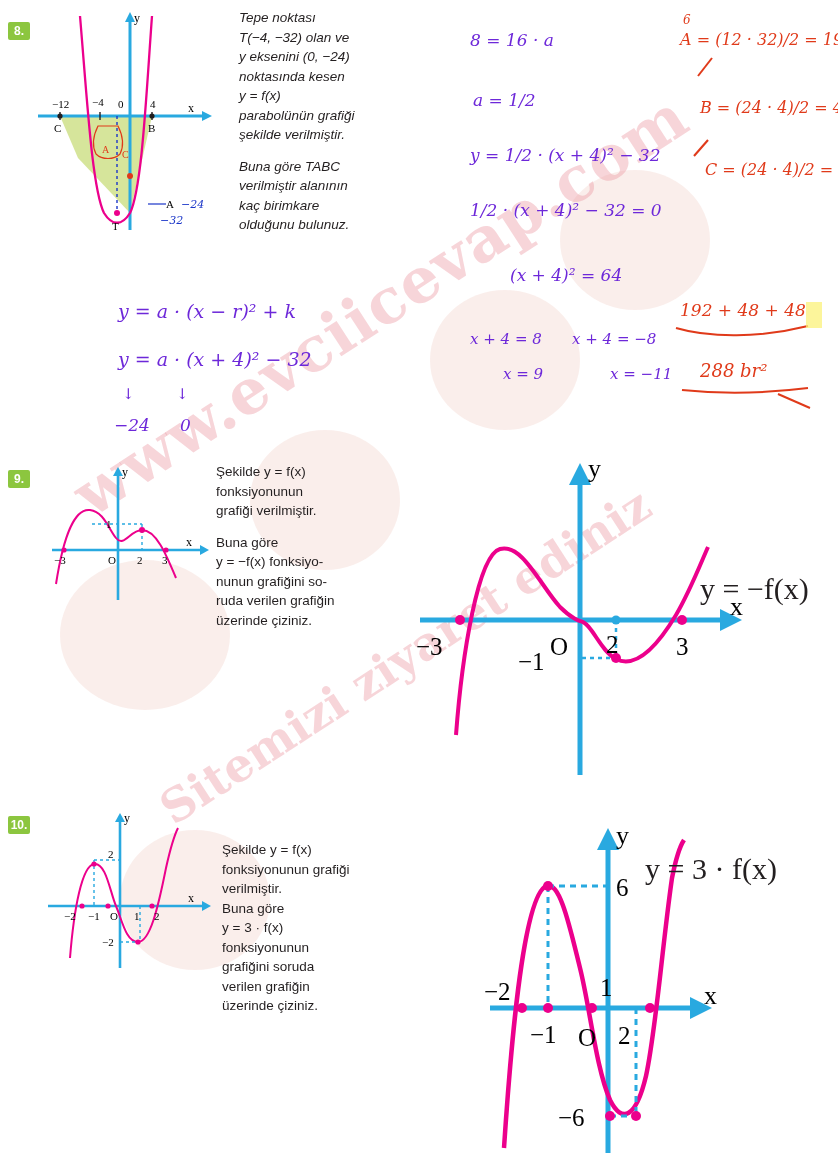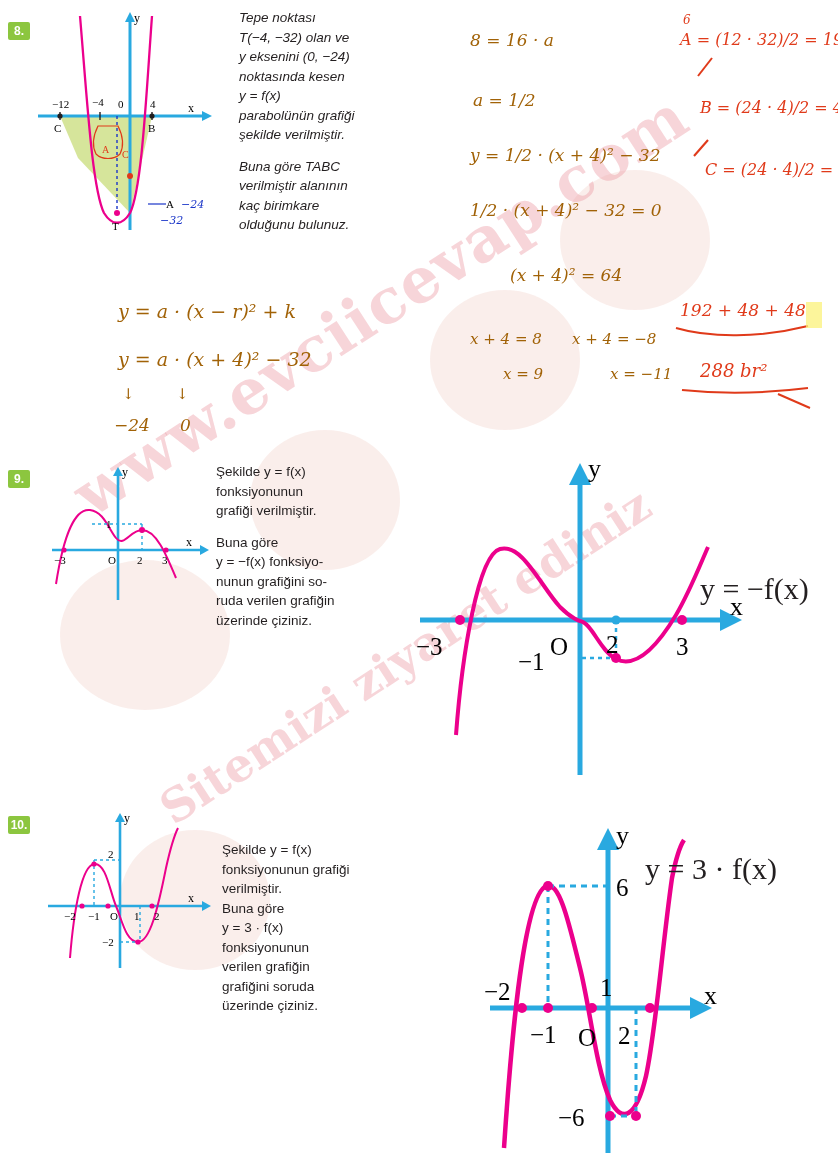--- a/index.html
+++ b/index.html
@@ -13,21 +13,21 @@
   .abs{position:absolute;}
   .qnum{
     position:absolute;width:22px;height:18px;background:#8cc63f;color:#ffffff;
     font-size:12px;font-weight:bold;display:flex;align-items:center;justify-content:center;
     border-radius:2px;
   }
   .body-text{
     position:absolute;font-size:13.5px;line-height:19.5px;color:#231f20;
   }
   .hand{
-    position:absolute;color:#a16207;font-family:"DejaVu Serif", serif;
+    position:absolute;color:#6d28d9;font-family:"DejaVu Serif", serif;
     font-style:italic;white-space:nowrap;
   }
   .hand-red{color:#e03a1a;}
 
   
   .watermark{
     position:absolute;left:0;top:0;width:838px;height:1163px;
     pointer-events:none;overflow:hidden;
   }
   .wm-text{
@@ -265,22 +265,22 @@
     </svg>
   </div>
 
   <div class="body-text" style="left:222px;top:840px;width:200px;">
     <div>Şekilde y = f(x)</div>
     <div>fonksiyonunun grafiği</div>
     <div>verilmiştir.</div>
     <div>Buna göre</div>
     <div>y = 3 · f(x)</div>
     <div>fonksiyonunun</div>
+    <div>grafiğini soruda</div>
     <div>verilen grafiğin</div>
-    <div>grafiğini soruda</div>
     <div>üzerinde çiziniz.</div>
   </div>
 
   <div class="abs" style="left:460px;top:818px;width:378px;height:340px;">
     <svg width="378" height="340" viewBox="0 0 378 340">
 
       <line x1="30" y1="190" x2="230" y2="190" stroke="#29a9e0" stroke-width="5"></line>
       <polygon points="230,179 252,190 230,201" fill="#29a9e0"></polygon>
 
       <line x1="148" y1="32" x2="148" y2="335" stroke="#29a9e0" stroke-width="5"></line>

